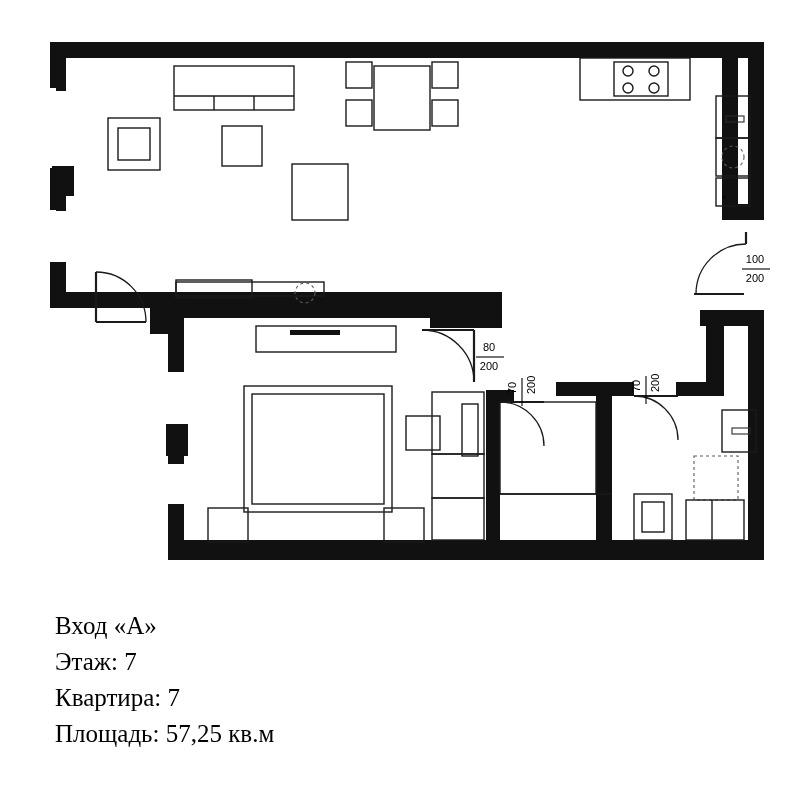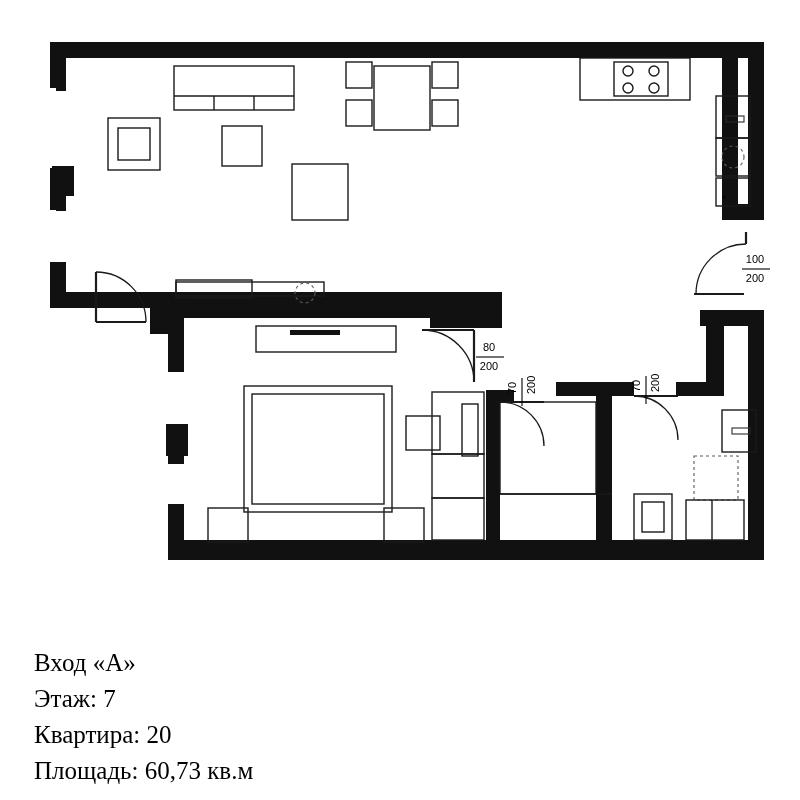--- a/index.html
+++ b/index.html
@@ -39,24 +39,23 @@
     font-size: 11px;
     fill: #000000;
   }
   .dim-text-rot {
     font-family: "Liberation Sans", sans-serif;
     font-size: 11px;
     fill: #000000;
   }
   .caption-block {
     position: absolute;
-    left: 34px;
+    left: 55px;
     top: 608px;
     width: 600px;
-    margin-top: 37px;
   }
   .caption-line {
     font-family: "Liberation Serif", serif;
     font-size: 25px;
     line-height: 36px;
     color: #000000;
     white-space: pre;
   }
 </style>
 </head>
@@ -225,17 +224,17 @@
       <text class="dim-text-rot" x="640" y="392" transform="rotate(-90 640 392)" text-anchor="start">70</text>
       <line class="dim-line" x1="646" y1="376" x2="646" y2="404"></line>
       <text class="dim-text-rot" x="659" y="392" transform="rotate(-90 659 392)" text-anchor="start">200</text>
     </g>
 
   </svg>
 
   <div class="caption-block">
     <div class="caption-line">Вход «А»</div>
     <div class="caption-line">Этаж: 7</div>
-    <div class="caption-line">Квартира: 20</div>
-    <div class="caption-line">Площадь: 60,73 кв.м</div>
+    <div class="caption-line">Квартира: 7</div>
+    <div class="caption-line">Площадь: 57,25 кв.м</div>
   </div>
 
 </div>
 
 </body></html>

